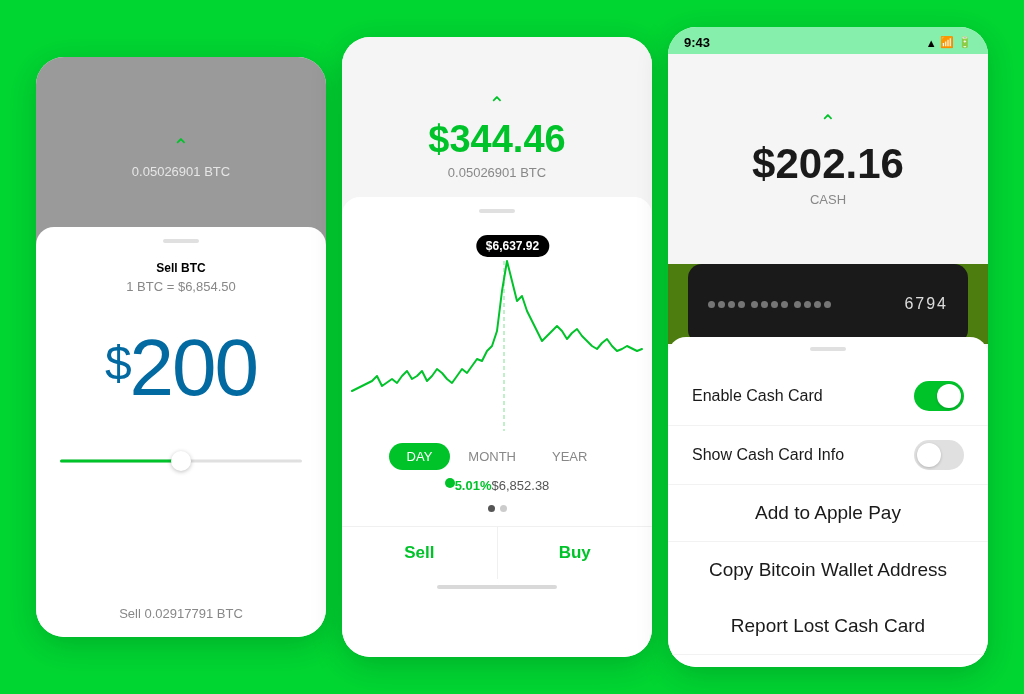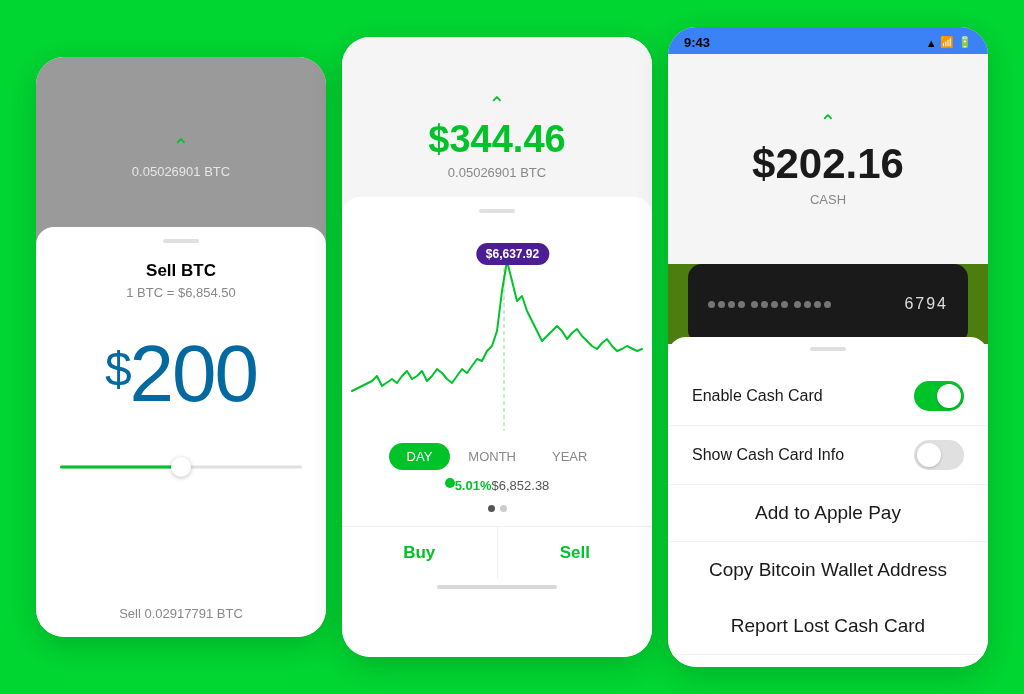--- a/index.html
+++ b/index.html
@@ -73,21 +73,21 @@
       padding: 12px 24px 16px;
     }
     .sheet-handle {
       width: 36px;
       height: 4px;
       background: #e0e0e0;
       border-radius: 2px;
       margin-bottom: 18px;
     }
     .sell-btc-title {
-      font-size: 17px;
+      font-size: 12px;
       font-weight: 600;
       color: #000;
       margin-bottom: 4px;
     }
     .sell-btc-rate {
       font-size: 13px;
       color: #888;
       margin-bottom: 28px;
     }
     .sell-dollar-amount {
@@ -173,23 +173,23 @@
       align-items: center;
     }
     .chart-area {
       width: 100%;
       height: 200px;
       position: relative;
       overflow: visible;
     }
     .chart-tooltip {
       position: absolute;
-      top: 12px;
+      top: 4px;
       left: 55%;
-      background: #4c1d95;
+      background: #000000;
       color: #fff;
       font-size: 12px;
       font-weight: 600;
       padding: 4px 10px;
       border-radius: 14px;
       white-space: nowrap;
       transform: translateX(-50%);
     }
     .period-tabs {
       display: flex;
@@ -265,21 +265,21 @@
       opacity: 0.15;
     }
 
     
     .screen3 {
       width: 320px;
       height: 640px;
       position: relative;
     }
     .screen3-status-bar {
-      background: #3b82f6;
+      background: #86efac;
       display: flex;
       justify-content: space-between;
       align-items: center;
       padding: 8px 16px 4px;
       font-size: 13px;
       font-weight: 600;
     }
     .status-icons {
       display: flex;
       gap: 4px;
@@ -469,22 +469,22 @@
       <div class="stats-row">
         <span class="stats-dot"></span>
         <span class="stats-pct">5.01%</span>
         <span>$6,852.38</span>
       </div>
       <div class="pagination-dots">
         <div class="pg-dot active"></div>
         <div class="pg-dot"></div>
       </div>
       <div class="sell-buy-row">
+        <div class="sell-buy-btn">Sell</div>
         <div class="sell-buy-btn">Buy</div>
-        <div class="sell-buy-btn">Sell</div>
       </div>
       <div class="home-bar"></div>
     </div>
   </div>
 
   <div class="phone-screen screen3">
     <div class="screen3-status-bar">
       <span>9:43</span>
       <div class="status-icons">
         <span>▲</span>

